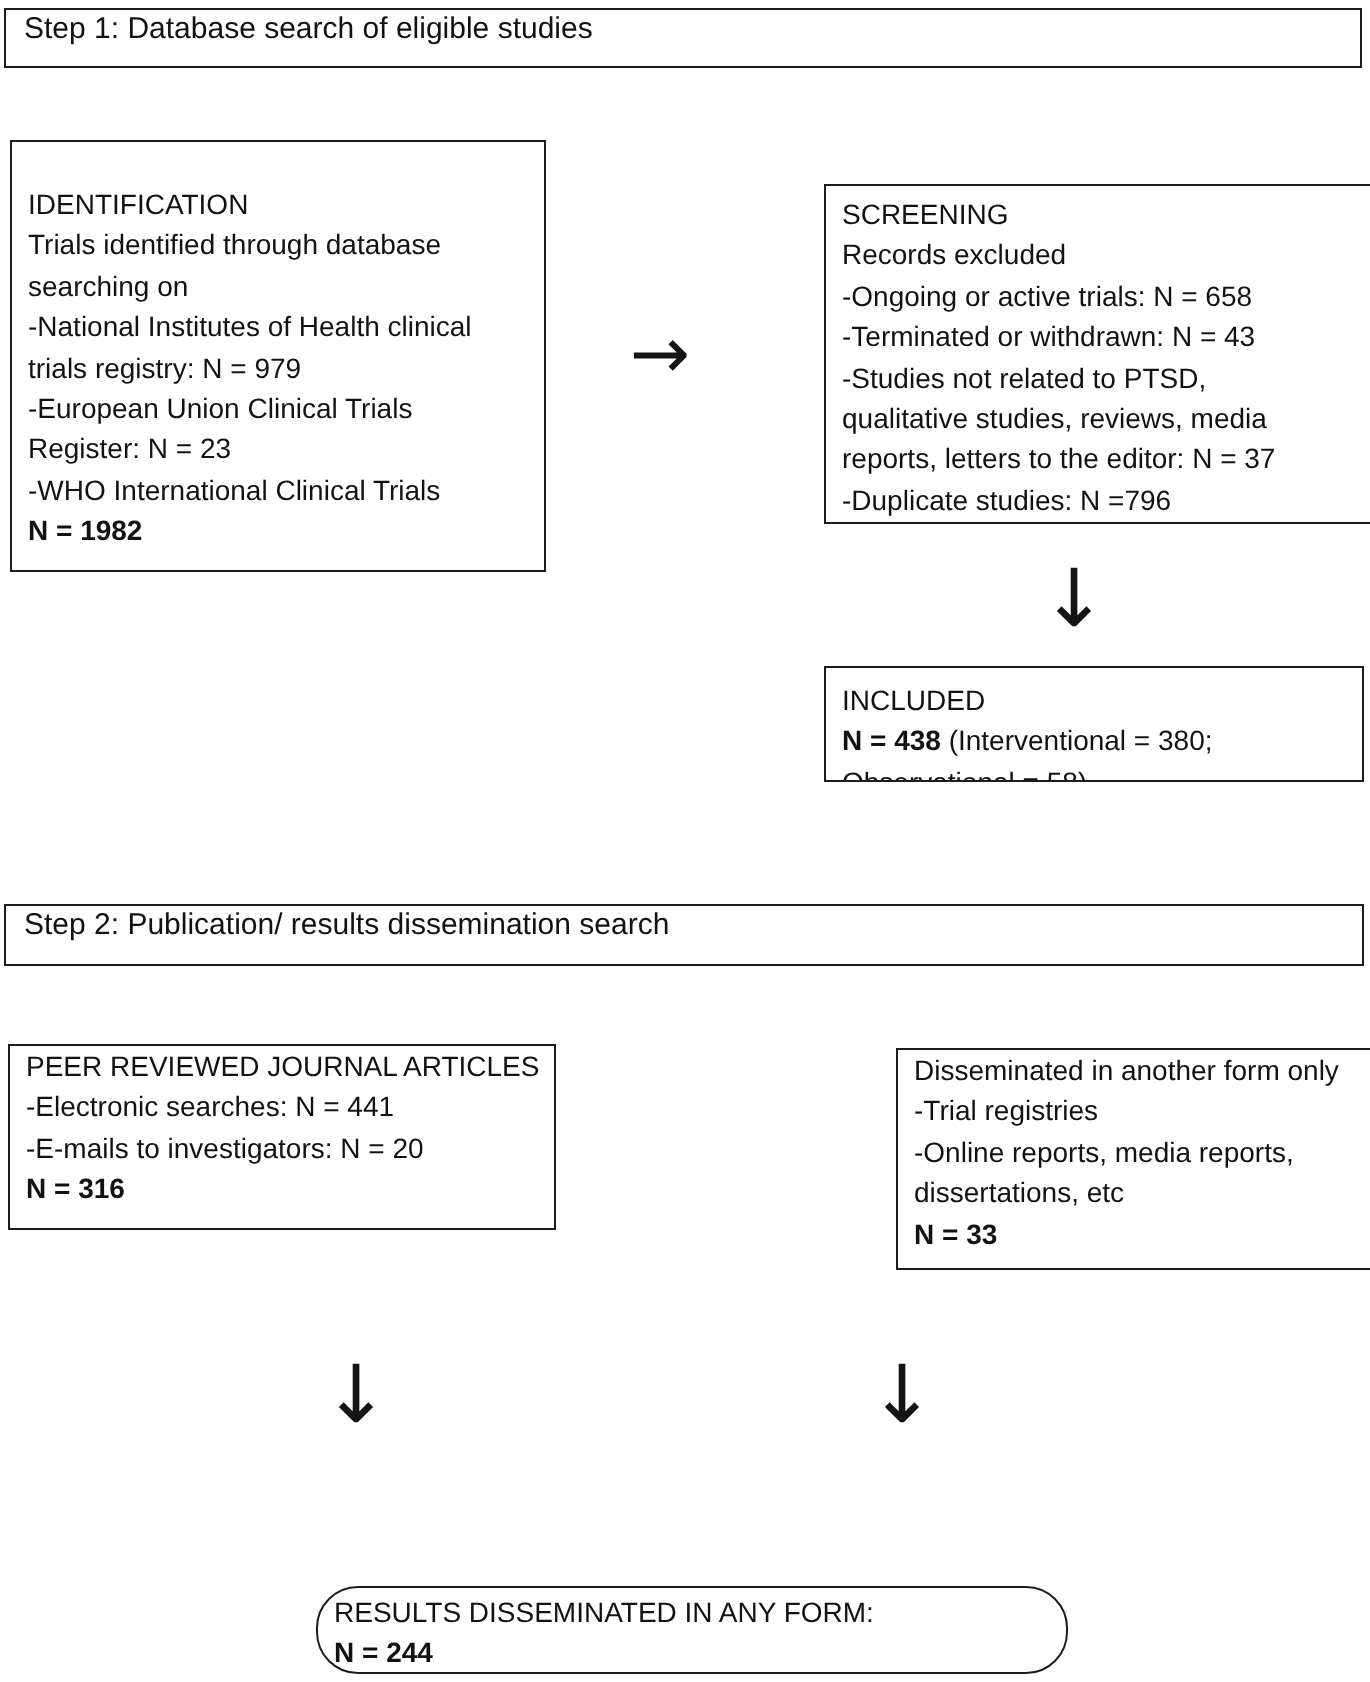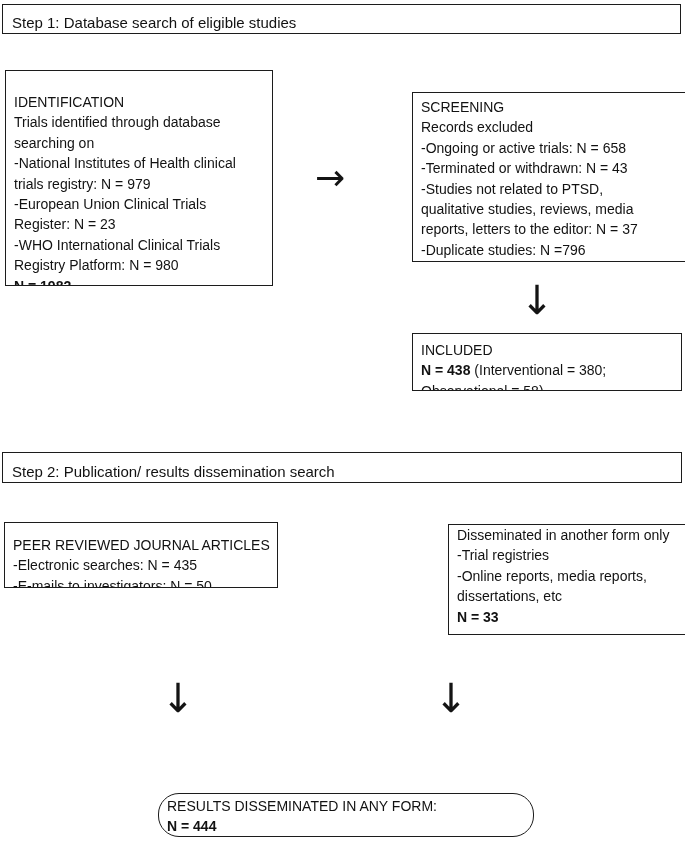--- a/index.html
+++ b/index.html
@@ -6,21 +6,21 @@
   .canvas{
     position:relative;width:685px;height:841px;background:#ffffff;
     font-family:"Liberation Sans",sans-serif;color:#121212;
   }
   .box{
     position:absolute;background:#ffffff;border:1.6px solid #1c1c1c;
     box-sizing:border-box;overflow:hidden;
   }
   .ln{font-size:14px;line-height:20.4px;white-space:nowrap;}
   .b{font-weight:bold;}
-  .hdr{display:flex;align-items:flex-end;padding-left:9px;}
+  .hdr{display:flex;align-items:flex-start;padding-left:9px;}
   .hdr .ln{font-size:15px;}
   .pad{padding:21px 5px 0 8px;}
   .arrow{
     position:absolute;width:44px;text-align:center;color:#141414;
     font-family:"DejaVu Sans",sans-serif;line-height:1;
   }
   .arrow-right{font-size:36px;}
   .arrow-down{font-size:40px;}
 </style>
 </head>
@@ -34,21 +34,20 @@
 
   <div class="box pad" style="left:5px;top:70px;width:268px;height:216px;">
     <div class="ln">IDENTIFICATION</div>
     <div class="ln">Trials identified through database</div>
     <div class="ln">searching on</div>
     <div class="ln">-National Institutes of Health clinical</div>
     <div class="ln">trials registry: N = 979</div>
     <div class="ln">-European Union Clinical Trials</div>
     <div class="ln">Register: N = 23</div>
     <div class="ln">-WHO International Clinical Trials</div>
-    <div class="ln">Registry Platform: N = 980</div>
     <div class="ln b">N = 1982</div>
   </div>
 
   <div class="arrow arrow-right" style="left:308px;top:160px;">→</div>
 
   <div class="box" style="left:412px;top:92px;width:316px;height:170px;padding:4px 5px 0 8px;">
     <div class="ln">SCREENING</div>
     <div class="ln">Records excluded</div>
     <div class="ln">-Ongoing or active trials: N = 658</div>
     <div class="ln">-Terminated or withdrawn: N = 43</div>
@@ -63,37 +62,37 @@
   <div class="box" style="left:412px;top:333px;width:270px;height:58px;padding:6px 5px 0 8px;">
     <div class="ln">INCLUDED</div>
     <div class="ln"><span class="b">N = 438</span><span> (Interventional = 380;</span></div>
     <div class="ln">Observational = 58)</div>
   </div>
 
   <div class="box hdr" style="left:2px;top:452px;width:680px;height:31px;">
     <div class="ln">Step 2: Publication/ results dissemination search</div>
   </div>
 
-  <div class="box" style="left:4px;top:522px;width:274px;height:66px;padding:12px 5px 0 8px;">
+  <div class="box" style="left:4px;top:522px;width:274px;height:93px;padding:0 5px 0 8px;">
     <div class="ln">PEER REVIEWED JOURNAL ARTICLES</div>
-    <div class="ln">-Electronic searches: N = 435</div>
-    <div class="ln">-E-mails to investigators: N = 50</div>
+    <div class="ln">-Electronic searches: N = 441</div>
+    <div class="ln">-E-mails to investigators: N = 20</div>
     <div class="ln b">N = 316</div>
   </div>
 
   <div class="box" style="left:408px;top:524px;width:274px;height:111px;padding:0 5px 0 8px;margin-left:40px;">
     <div class="ln">Disseminated in another form only</div>
     <div class="ln">-Trial registries</div>
     <div class="ln">-Online reports, media reports,</div>
     <div class="ln">dissertations, etc</div>
     <div class="ln b">N = 33</div>
   </div>
 
   <div class="arrow arrow-down" style="left:156px;top:678px;">↓</div>
 
   <div class="arrow arrow-down" style="left:429px;top:678px;">↓</div>
 
   <div class="box" style="left:158px;top:793px;width:376px;height:44px;padding:2px 5px 0 8px;border-radius:21px;">
     <div class="ln">RESULTS DISSEMINATED IN ANY FORM:</div>
-    <div class="ln b">N = 444</div>
+    <div class="ln b">N = 244</div>
   </div>
 
 </div>
 
 </body></html>

